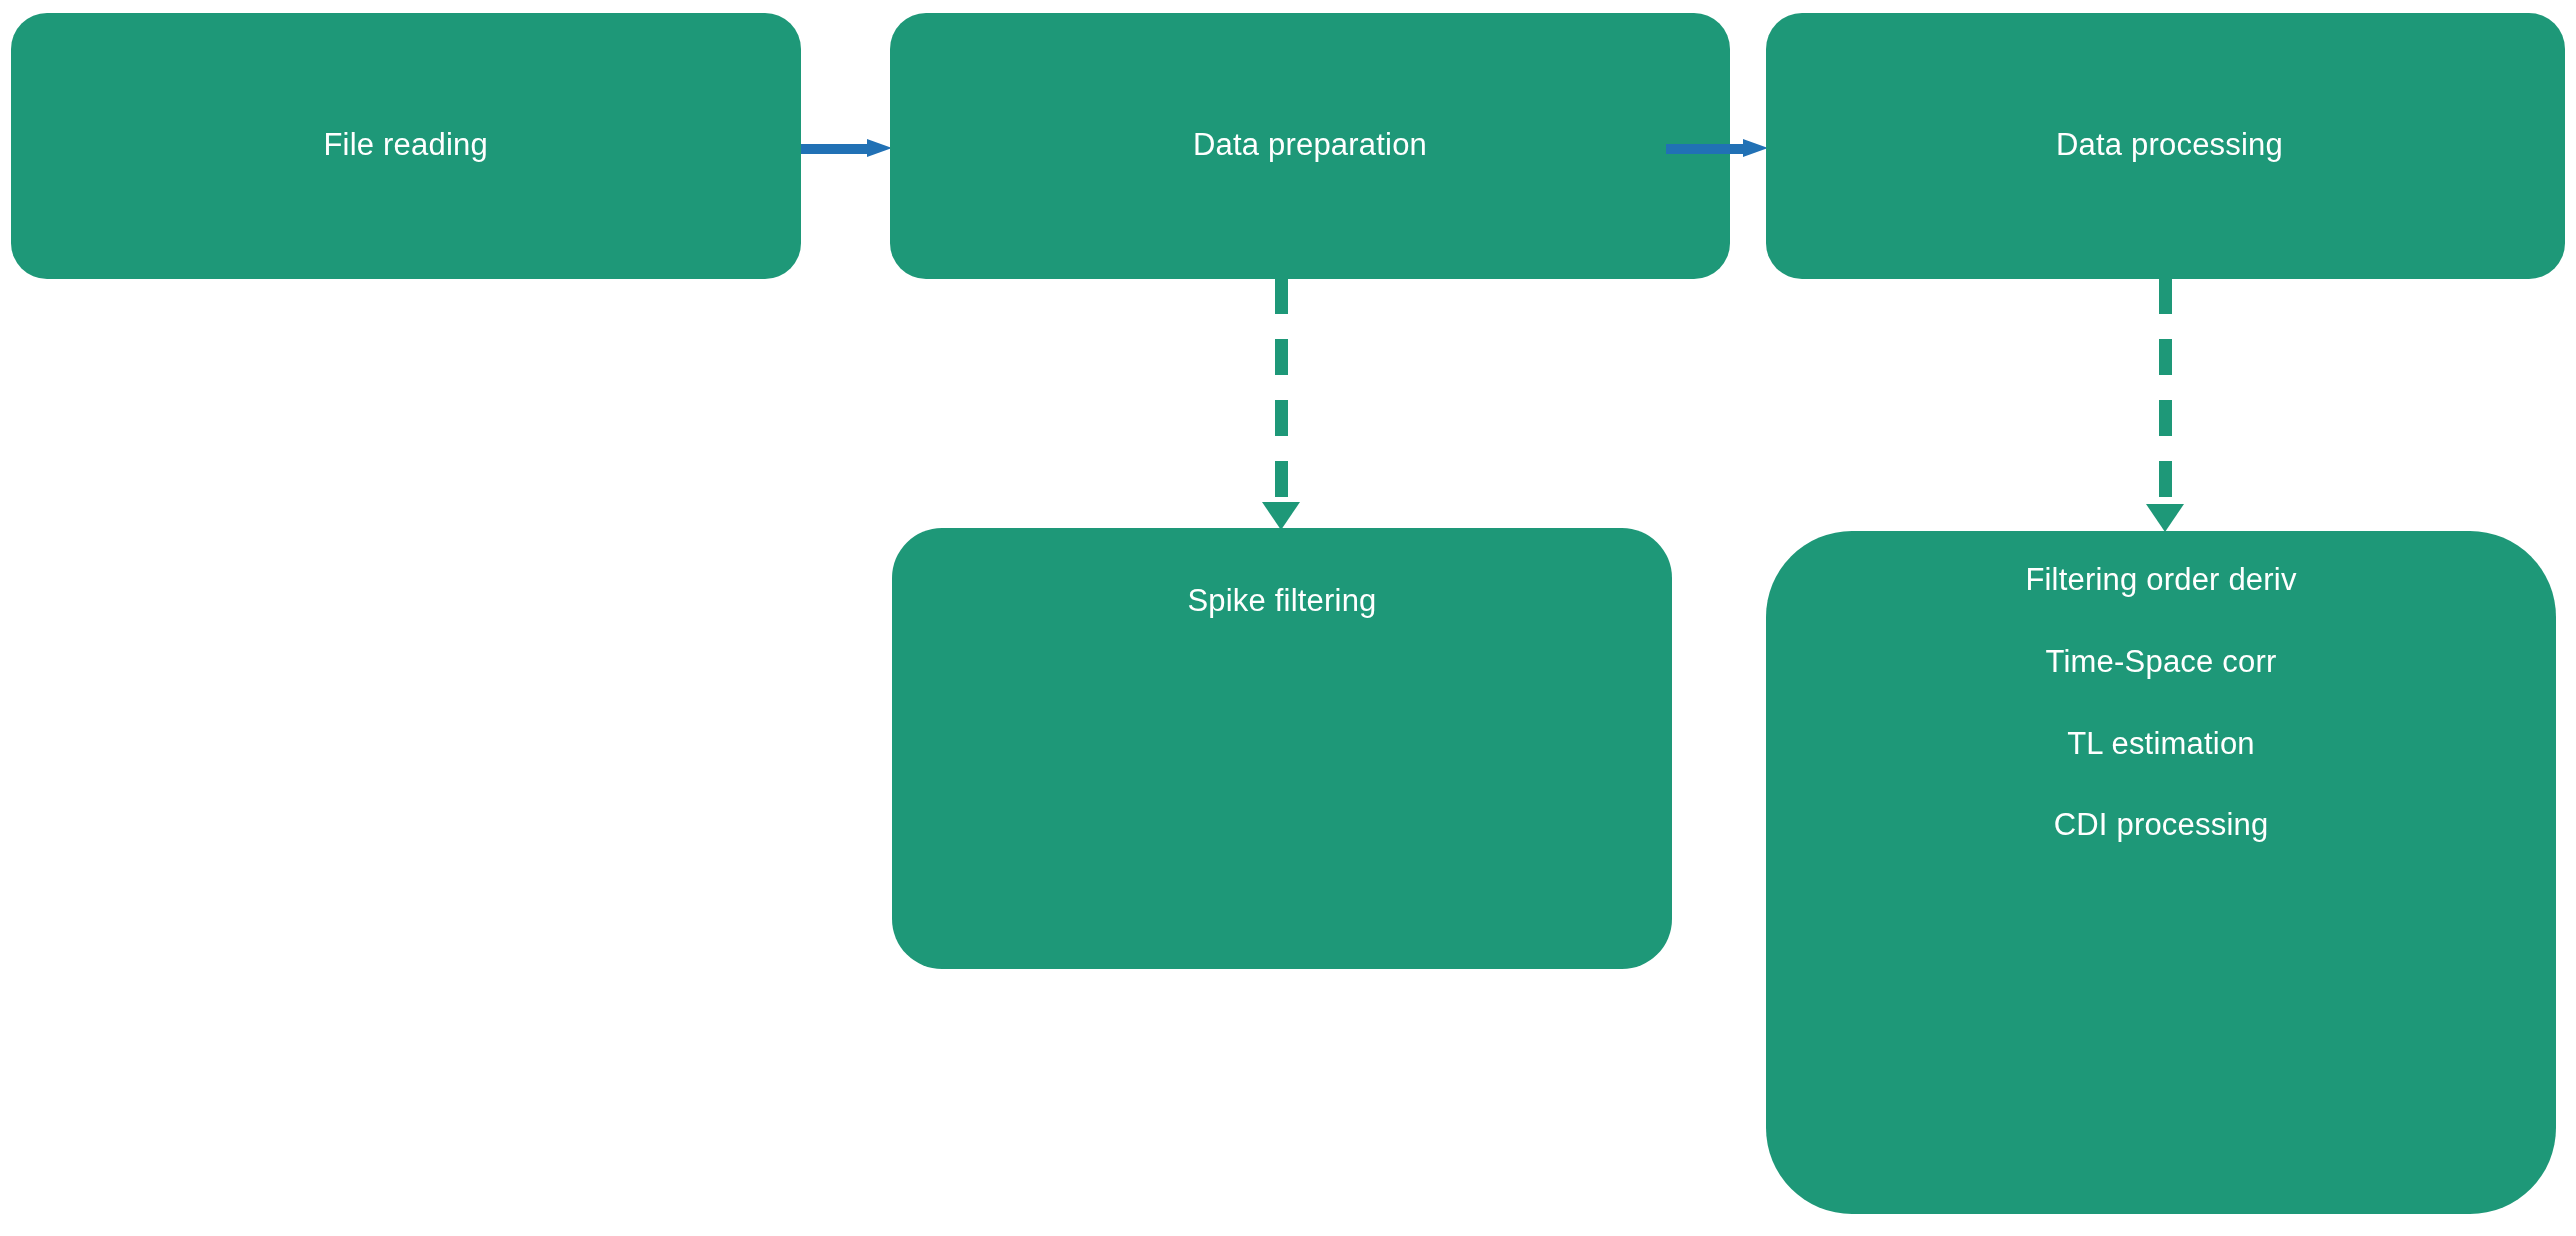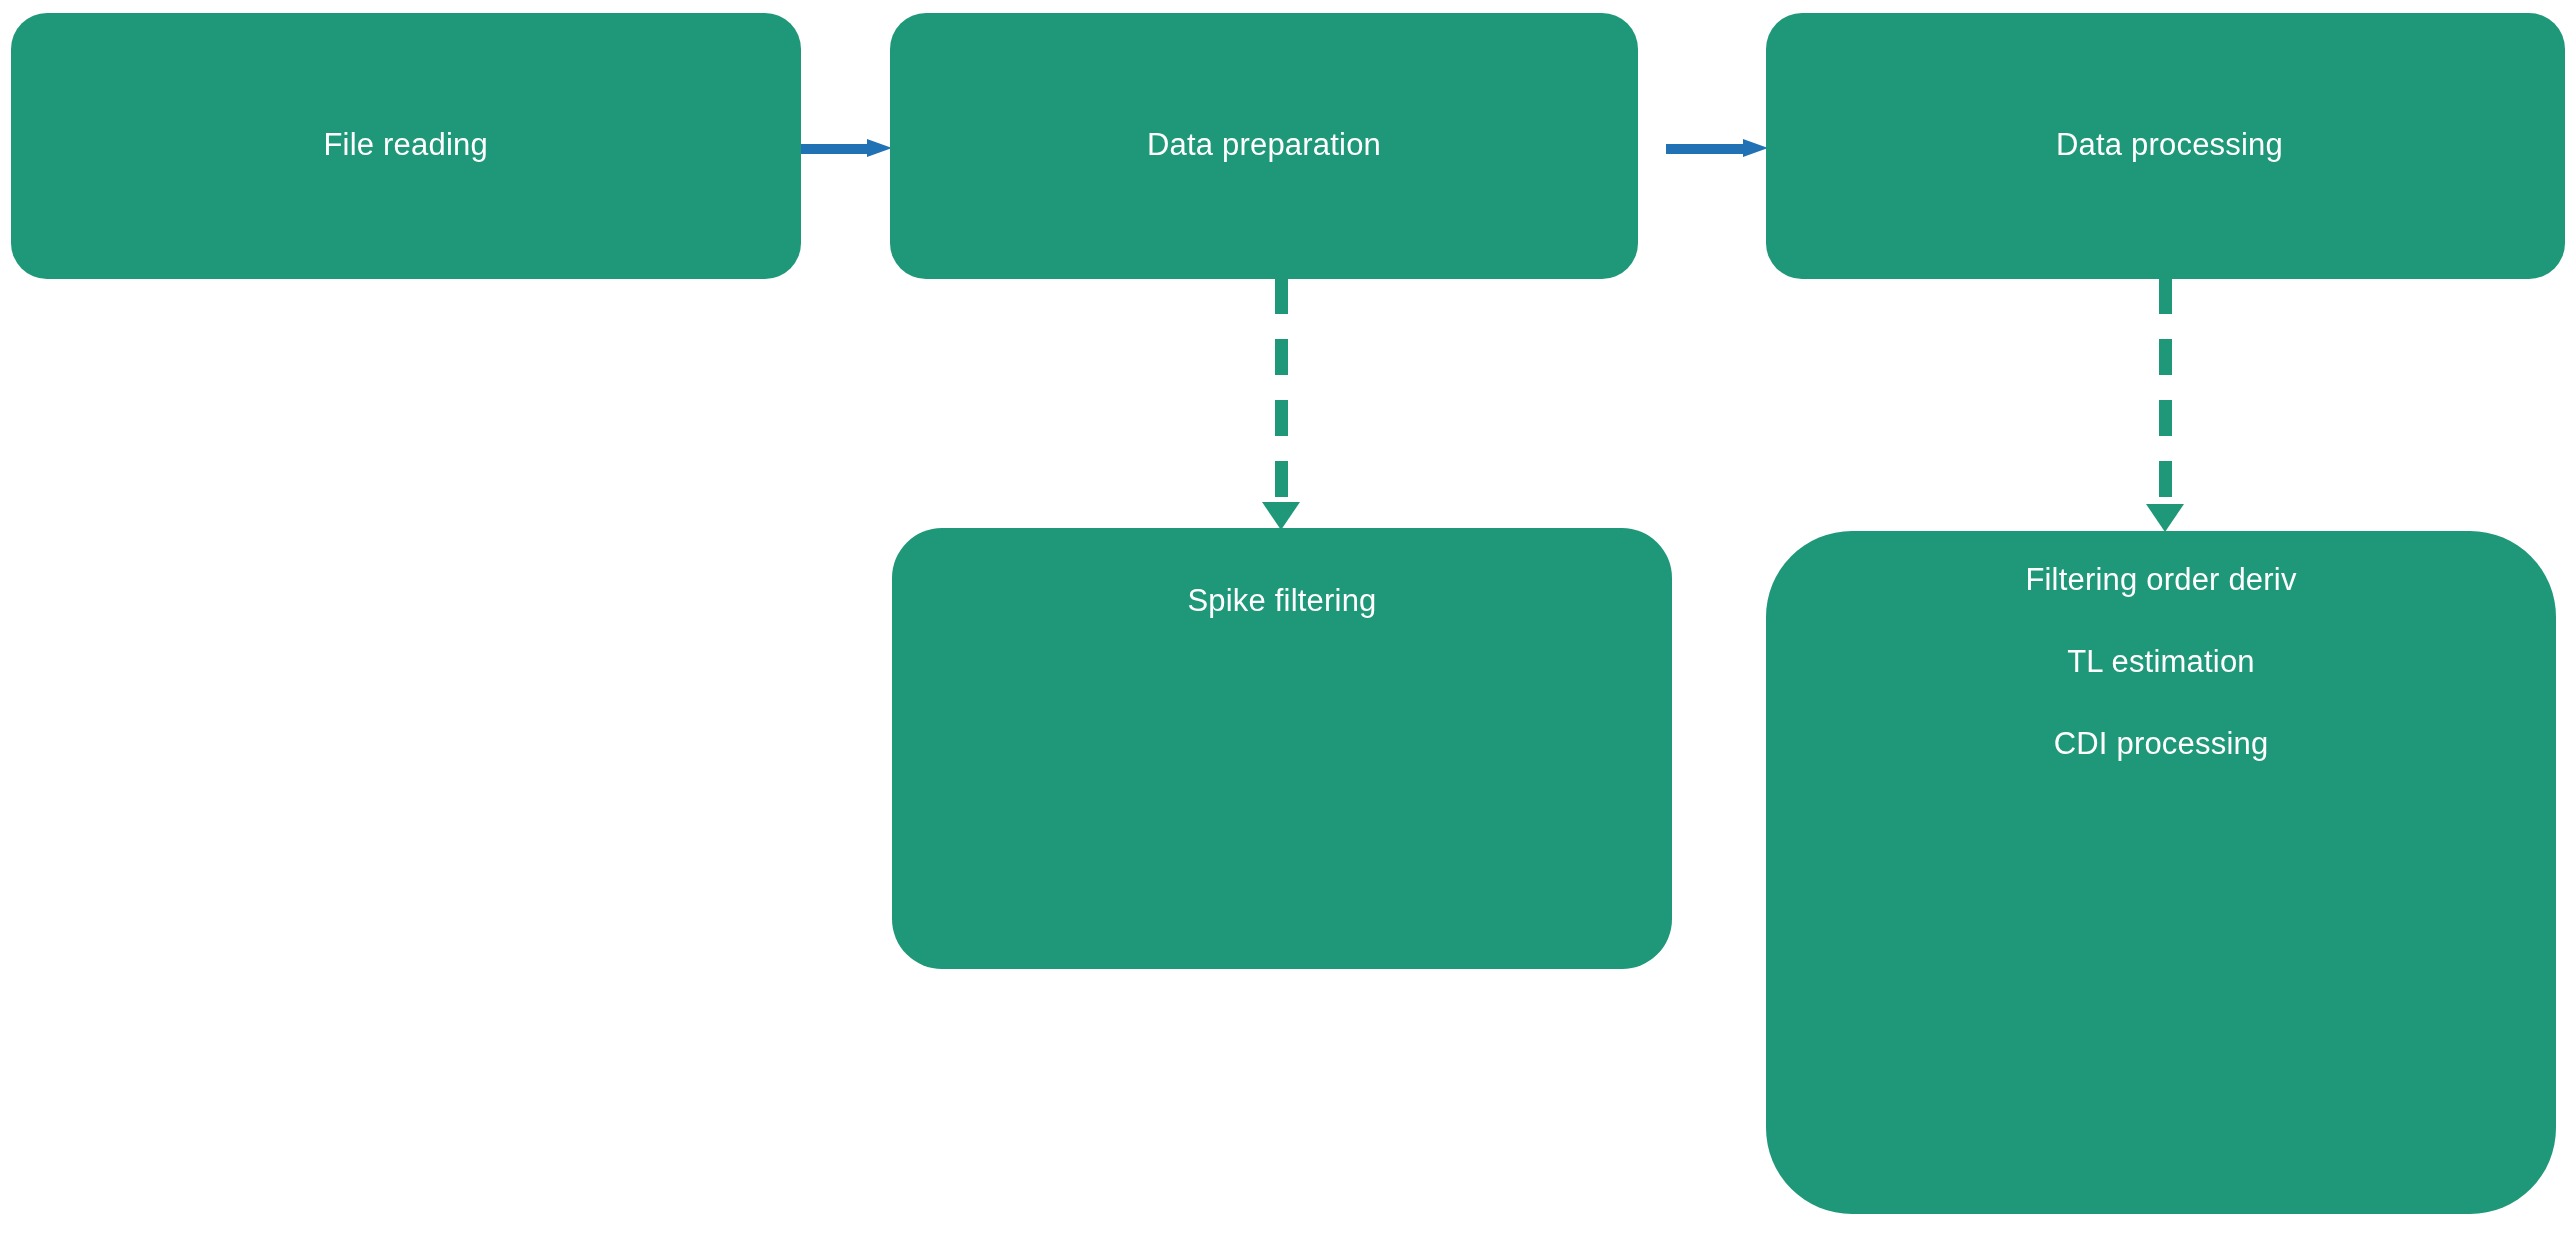--- a/index.html
+++ b/index.html
@@ -42,21 +42,21 @@
     white-space: nowrap;
   }
 
   #node-file-reading {
     left: 10.7px;  top: 12.5px;
     width: 790px; height: 266px;
     border-radius: 36px;
   }
   #node-data-preparation {
     left: 890px; top: 12.5px;
-    width: 748px; height: 266px;
+    width: 840px; height: 266px;
     border-radius: 36px;
   }
   #node-data-processing {
     left: 1766px; top: 12.5px;
     width: 799px; height: 266px;
     border-radius: 36px;
     padding-left: 8px;
   }
   #node-spike-nan {
     left: 892px; top: 528px;
@@ -185,18 +185,19 @@
     <div class="dashline"></div>
     <div class="dhead"></div>
   </div>
 
   <div class="node" id="node-spike-nan">
     <div class="label">Spike filtering</div>
   </div>
 
   <div class="node" id="node-processing-steps">
     <div class="label">Filtering order deriv</div>
+    <div class="label">Time-Space corr</div>
     <div class="label">TL estimation</div>
     <div class="label">CDI processing</div>
   </div>
 
 </div>
 
 
 </body></html>

